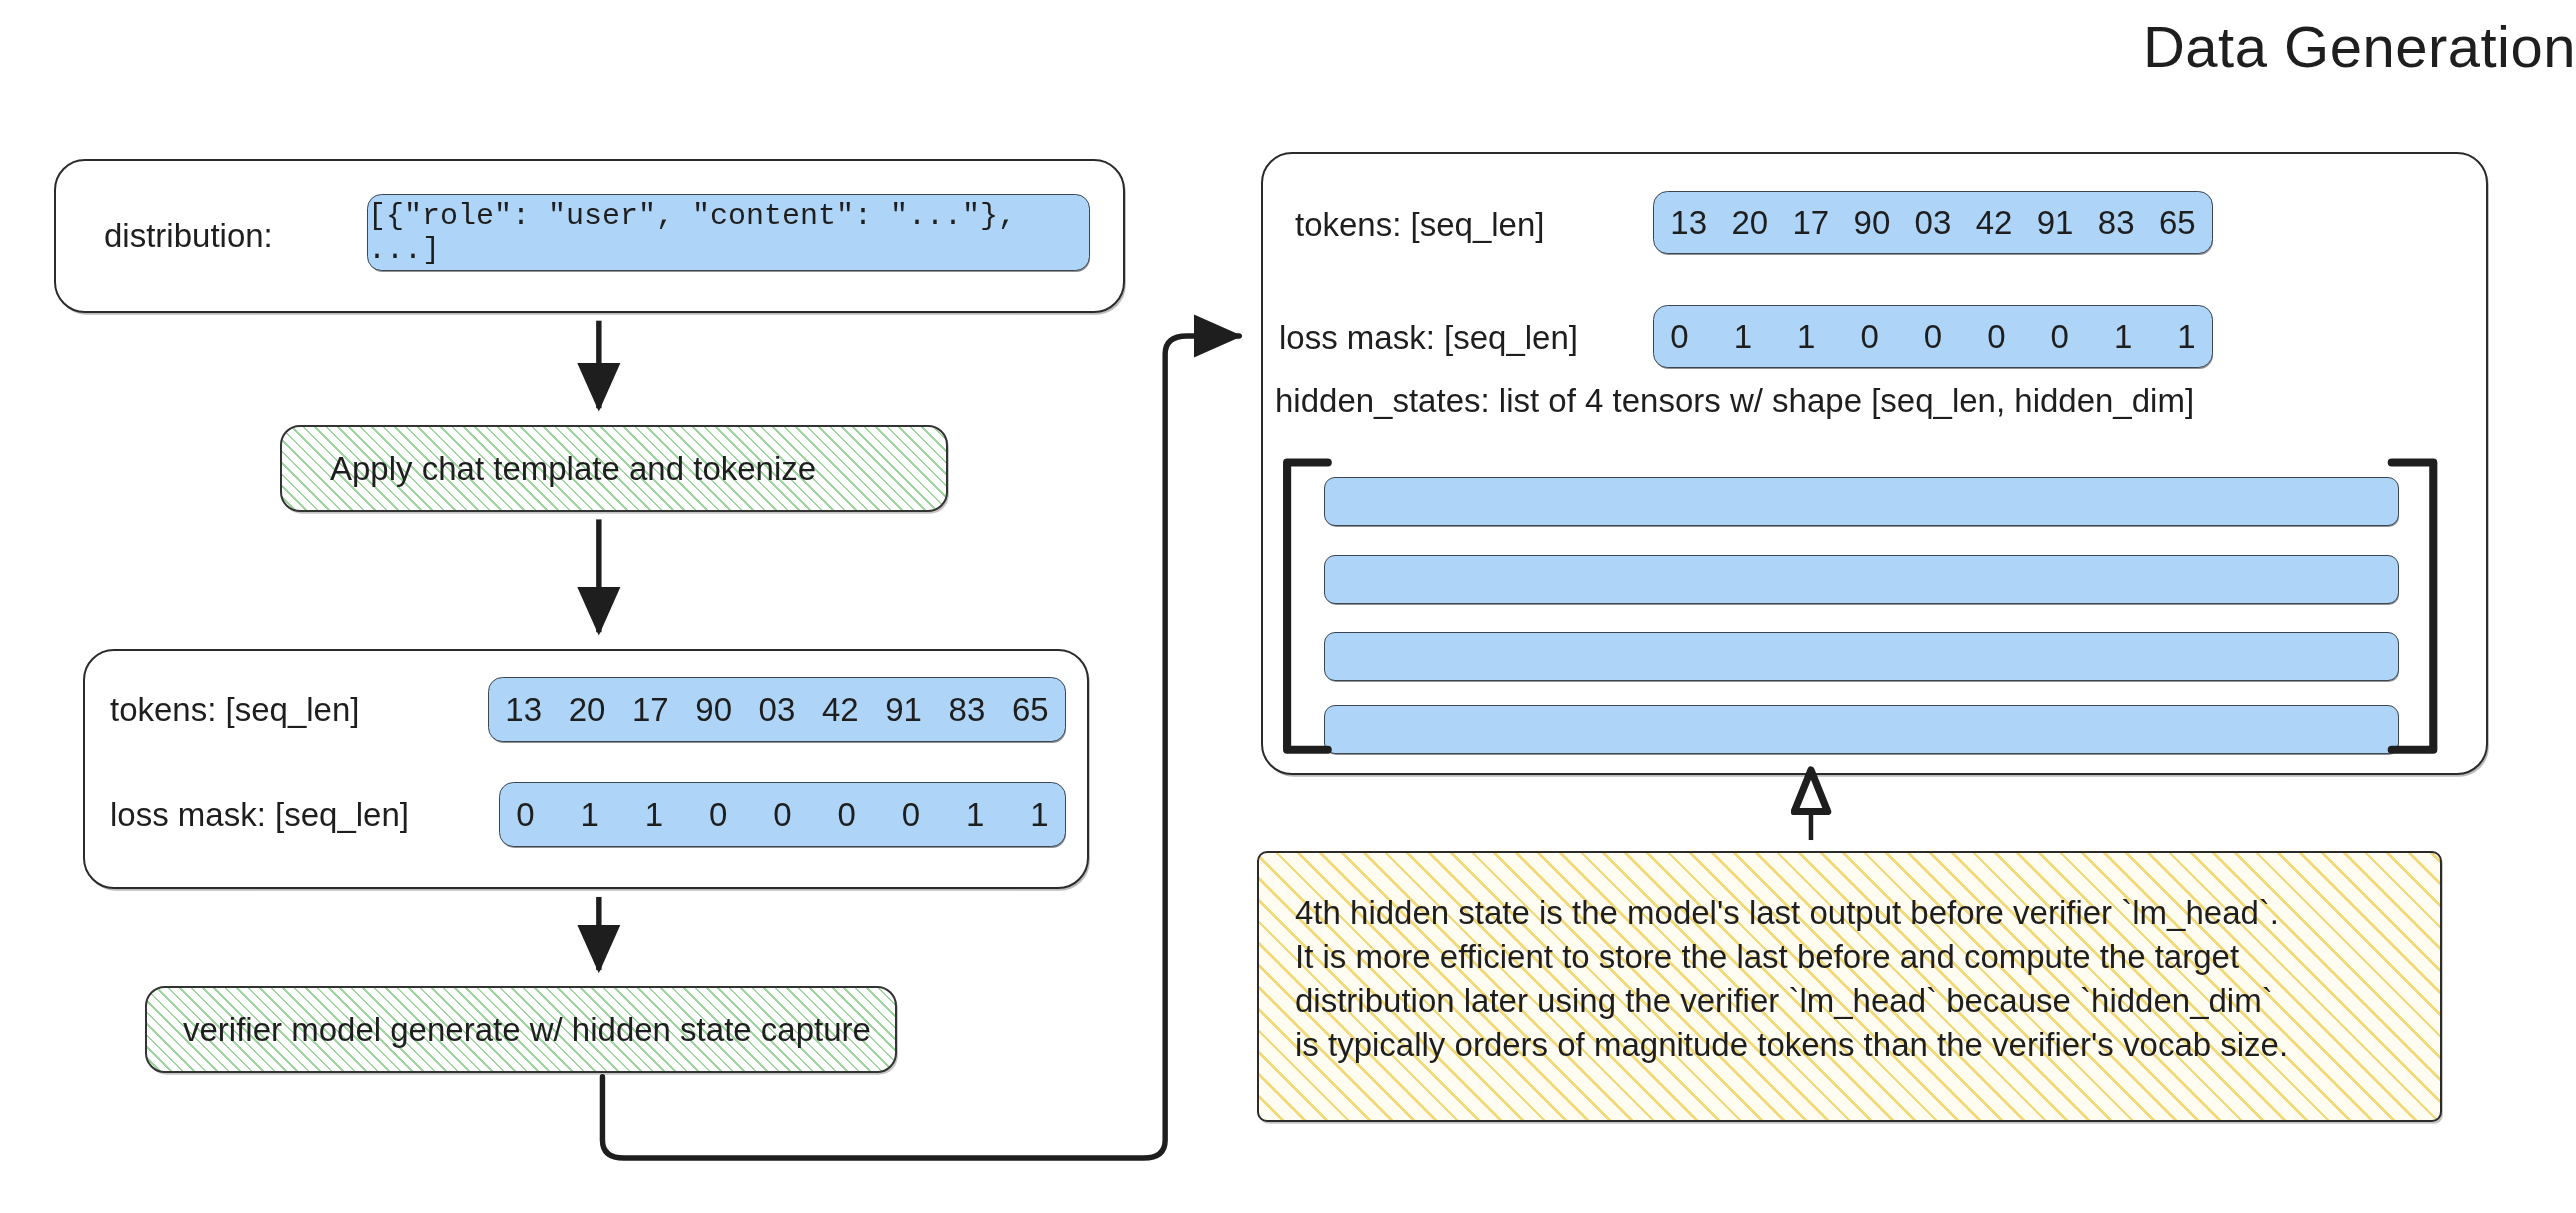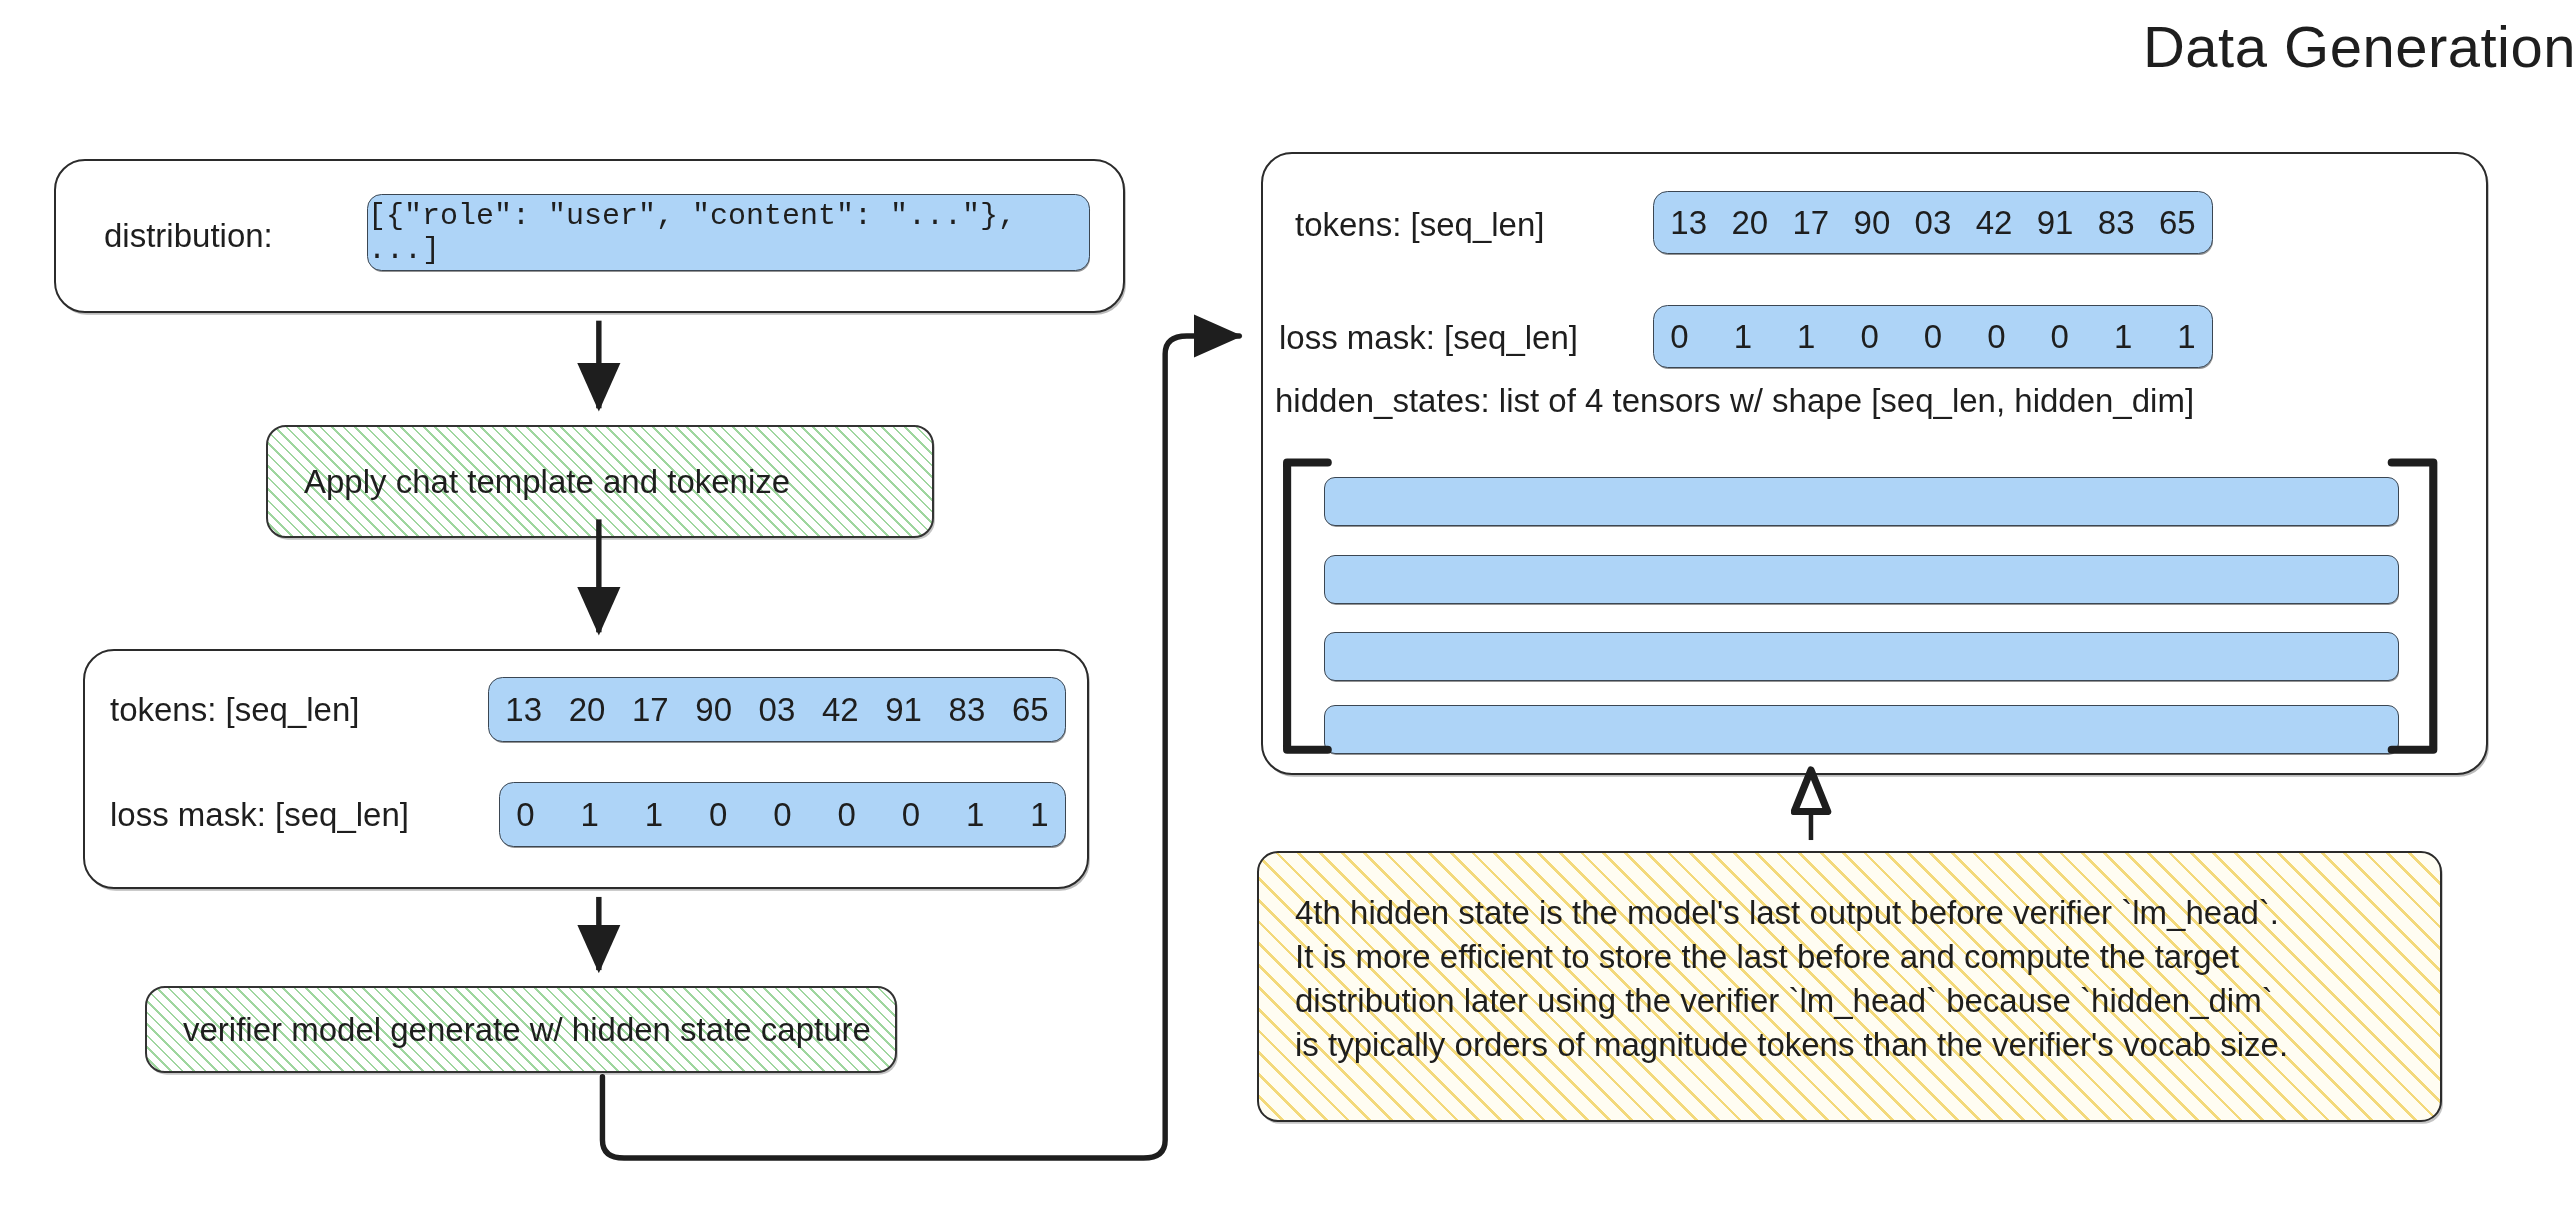--- a/index.html
+++ b/index.html
@@ -49,21 +49,21 @@
     background-image:repeating-linear-gradient(45deg,
         #9fd69f 0 1.8px, rgba(255,255,255,0) 1.8px 8.1px);
     display:flex;align-items:center;
     font-size:33px;color:#1e1e1e;
     box-shadow:1.8px 2.7px 0 -0.9px rgba(60,60,60,.3);
   }
   .hatch-green span{padding-left:36px;}
 
   .hatch-yellow{
     position:absolute;box-sizing:border-box;
-    border:2.7px solid #2b2b2b;border-radius:21px;
+    border:2.7px solid #2b2b2b;border-radius:10px;
     background-color:#fffdf2;
     background-image:repeating-linear-gradient(45deg,
         #f3d97a 0 2.7px, rgba(255,255,255,0) 2.7px 15.4px);
     box-shadow:1.8px 2.7px 0 -0.9px rgba(60,60,60,.3);
   }
   .note-text{
     position:absolute;left:36px;top:38px;right:31px;
     font-size:33px;line-height:1.33;color:#1e1e1e;
   }
   .note-text div{white-space:nowrap;}
@@ -88,21 +88,21 @@
 <div class="stage">
 
   <div id="page-title">Data Generation</div>
 
   <div class="rbox shadowish" style="left:54px;top:159px;width:1071px;height:154px;"></div>
 
   <div class="flabel" style="left:104px;top:212px;height:47px;">distribution:</div>
 
   <div class="pill mono" style="left:367px;top:194px;width:723px;height:77px;font-size:30px;">[{"role": "user", "content": "..."}, ...]</div>
 
-  <div class="hatch-green" style="left:266px;top:425px;width:668px;height:113px;">
+  <div class="hatch-green" style="left:280px;top:425px;width:668px;height:87px;padding-left:12px;">
     <span>Apply chat template and tokenize</span>
   </div>
 
   <div class="rbox shadowish" style="left:83px;top:649px;width:1006px;height:240px;"></div>
 
   <div class="flabel" style="left:110px;top:686px;height:47px;">tokens: [seq_len]</div>
 
   <div class="pill" id="left-tokens" style="left:488px;top:677px;width:578px;height:65px;font-size:33px;">
     <div class="nums">
         <span>13</span>

